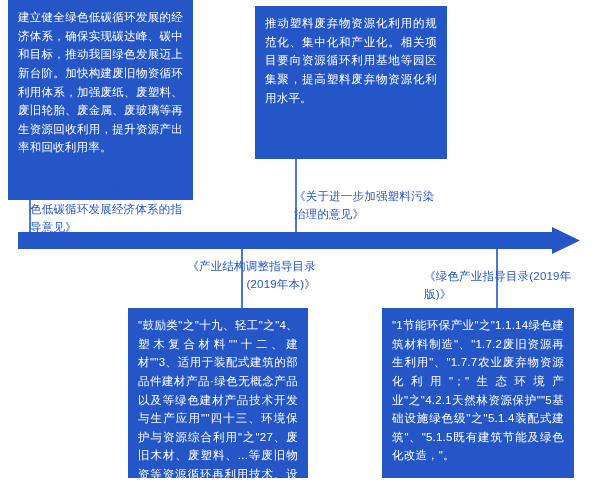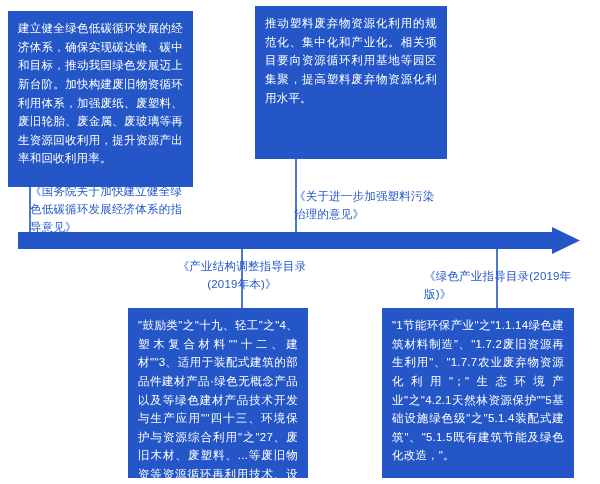--- a/index.html
+++ b/index.html
@@ -17,36 +17,36 @@
     background:#2456c8;
     color:#ffffff;
     box-sizing:border-box;
     padding:8px 10px;
     font-size:11.5px;
     line-height:1.62;
     letter-spacing:0.2px;
     text-align:justify;
     text-justify:inter-ideograph;
   }
-  .box.top-left{left:8px;top:11px;width:185px;height:176px;}
+  .box.top-left{left:8px;top:0;width:185px;height:200px;}
   .box.top-right{left:255px;top:6px;width:192px;height:153px;}
   .box.bottom-left{left:128px;top:308px;width:180px;height:170px;}
   .box.bottom-right{left:382px;top:308px;width:192px;height:170px;}
 
   .caption{
     position:absolute;
     color:#2456c8;
     font-size:11.5px;
     line-height:1.55;
     letter-spacing:0.2px;
     box-sizing:border-box;
   }
   .caption.c1{left:30px;top:183px;width:160px;text-align:left;}
   .caption.c2{left:286px;top:188px;width:150px;text-align:left;padding-left:8px;}
-  .caption.c3{left:168px;top:258px;width:148px;text-align:center;}
+  .caption.c3{left:168px;top:258px;width:148px;text-align:right;}
   .caption.c4{left:424px;top:268px;width:148px;text-align:left;}
 </style>
 </head>
 <body>
 
 <svg id="canvas" viewBox="0 0 600 484" xmlns="http://www.w3.org/2000/svg">
 
   <g>
     <polygon points="18,232 552,232 552,227 580,240.5 552,254 552,249 18,249" fill="#2456c8"></polygon>
   </g>

